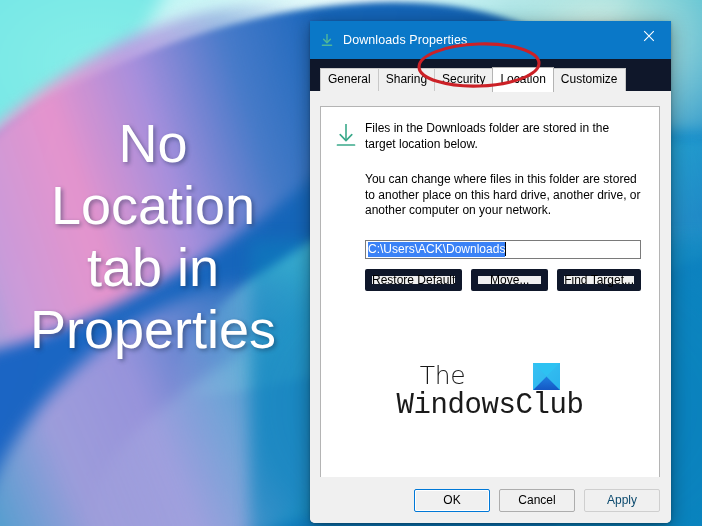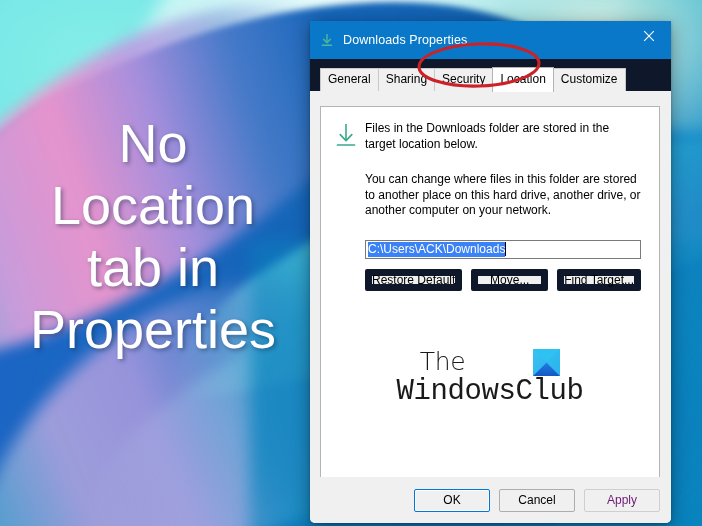--- a/index.html
+++ b/index.html
@@ -292,21 +292,21 @@
     align-items: center;
     justify-content: center;
     box-sizing: border-box;
     white-space: nowrap;
   }
 
   
   #watermark {
     position: absolute;
     left: 0; right: 0;
-    top: 241px;
+    top: 255px;
     display: flex;
     flex-direction: column;
     align-items: center;
     user-select: none;
   }
   #wm-row1 {
     display: flex;
     align-items: flex-start;
   }
   #wm-the {
@@ -361,21 +361,21 @@
     align-items: center;
     justify-content: center;
     cursor: default;
     box-sizing: border-box;
   }
   .foot-btn.primary {
     border: 1px solid #0078d7;
     box-shadow: inset 0 0 0 1px #ffffff;
   }
   .foot-btn.disabled {
-    color: #701a75;
+    color: #0c4a6e;
     border-color: #cfcfcf;
     background: #f0f0f0;
   }
 
   
   #annot-ellipse {
     position: absolute;
     left: 416px;
     top: 41px;
     width: 126px;

